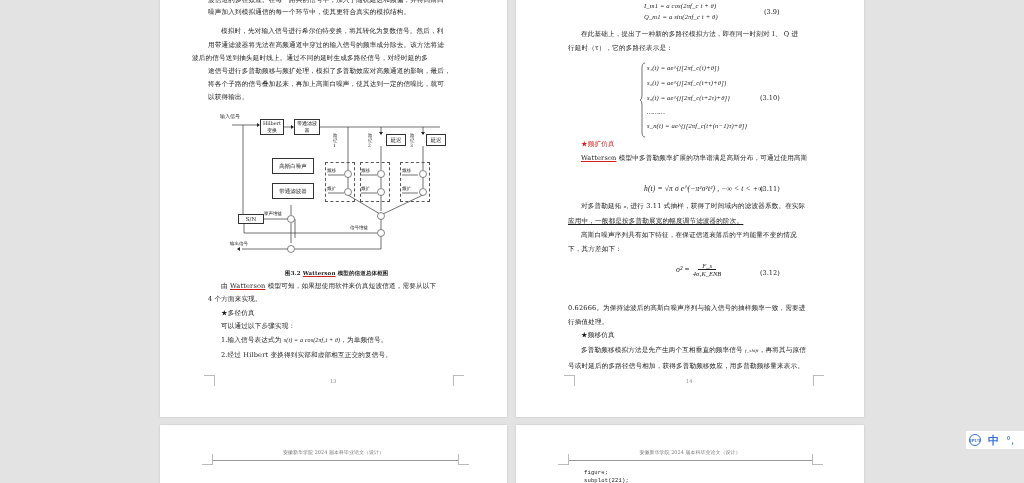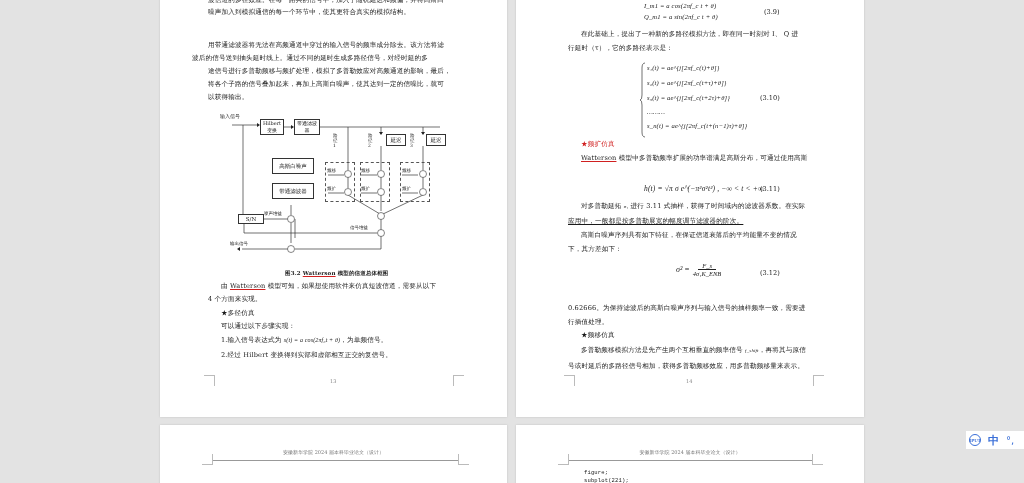--- a/index.html
+++ b/index.html
@@ -27,20 +27,21 @@
   .ime-logo { width:12px; height:12px; border:1.5px solid #3a6fd8; border-radius:50%; font-size:4px; color:#3a6fd8; display:flex; align-items:center; justify-content:center; font-weight:bold; box-sizing:border-box; }
   .ime-zh { color:#3a6fd8; font-size:11px; font-weight:bold; font-family:"DejaVu Sans", sans-serif; }
   .ime-punc { color:#3a6fd8; font-size:10px; font-family:"DejaVu Sans", sans-serif; }
 </style>
 </head>
 <body>
 
 <div id="p13" class="page">
   <div class="txt" style="left:48px;top:6px;">波信道的多径效应。在每一路共的信号中，加入了随机延迟和频偏，并将高斯白</div>
   <div class="txt" style="left:48px;top:18px;">噪声加入到模拟通信的每一个环节中，使其更符合真实的模拟结构。</div>
+  <div class="txt ind" style="left:48px;top:37px;">模拟时，先对输入信号进行希尔伯特变换，将其转化为复数信号。然后，利</div>
   <div class="txt" style="left:48px;top:51px;">用带通滤波器将无法在高频通道中穿过的输入信号的频率成分除去。该方法将滤</div>
   <div class="txt" style="left:32px;top:64px;">波后的信号送到抽头延时线上。通过不同的延时生成多路径信号，对经时延的多</div>
   <div class="txt" style="left:48px;top:77px;">途信号进行多普勒频移与频扩处理，模拟了多普勒效应对高频通道的影响，最后，</div>
   <div class="txt" style="left:48px;top:90px;">将各个子路的信号叠加起来，再加上高斯白噪声，使其达到一定的信噪比，就可</div>
   <div class="txt" style="left:48px;top:103px;">以获得输出。</div>
 
   <div style="position:absolute;left:70px;top:128px;width:220px;height:150px;">
     <svg width="220" height="150" style="position:absolute;left:0;top:0;">
       <g stroke="#333" stroke-width="0.7" fill="none">
         <line x1="2" y1="7" x2="28" y2="7"></line>

